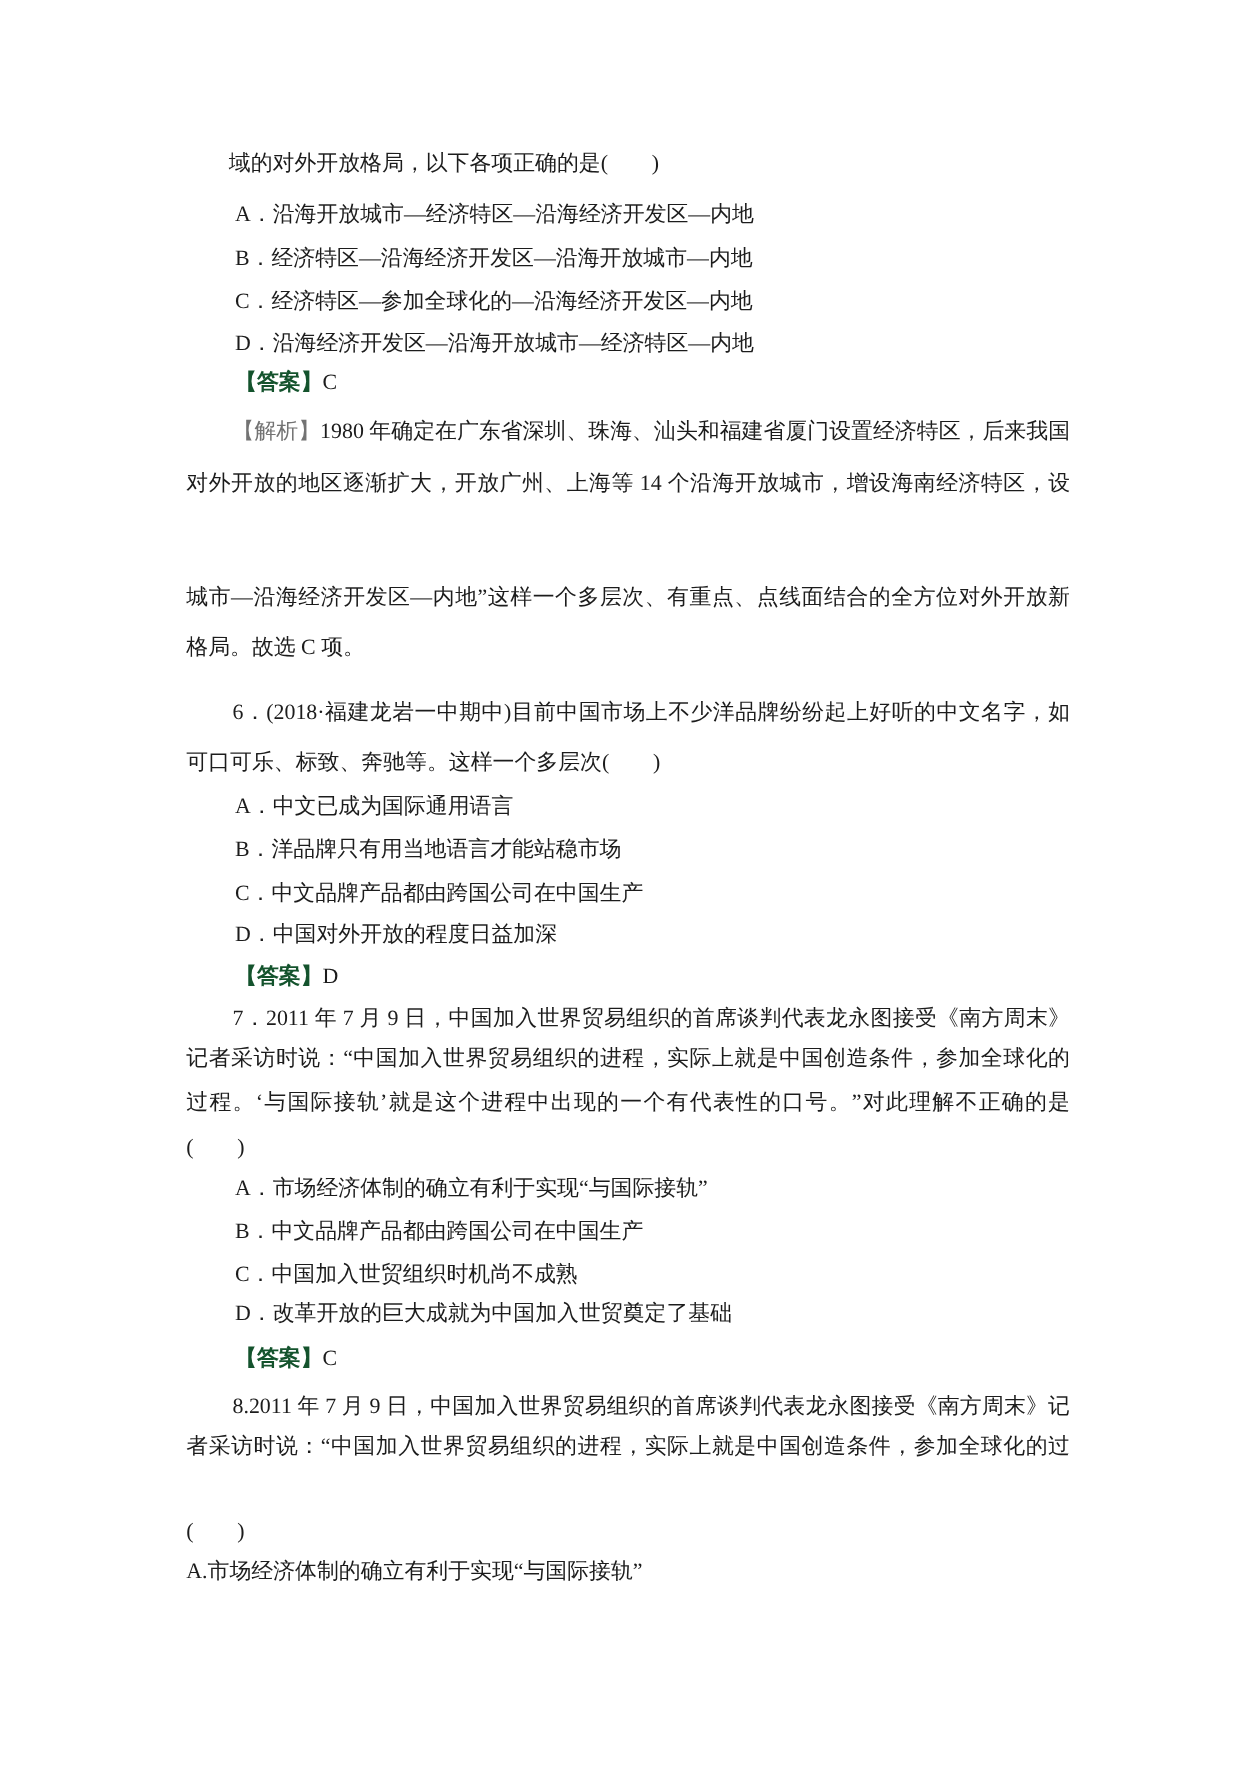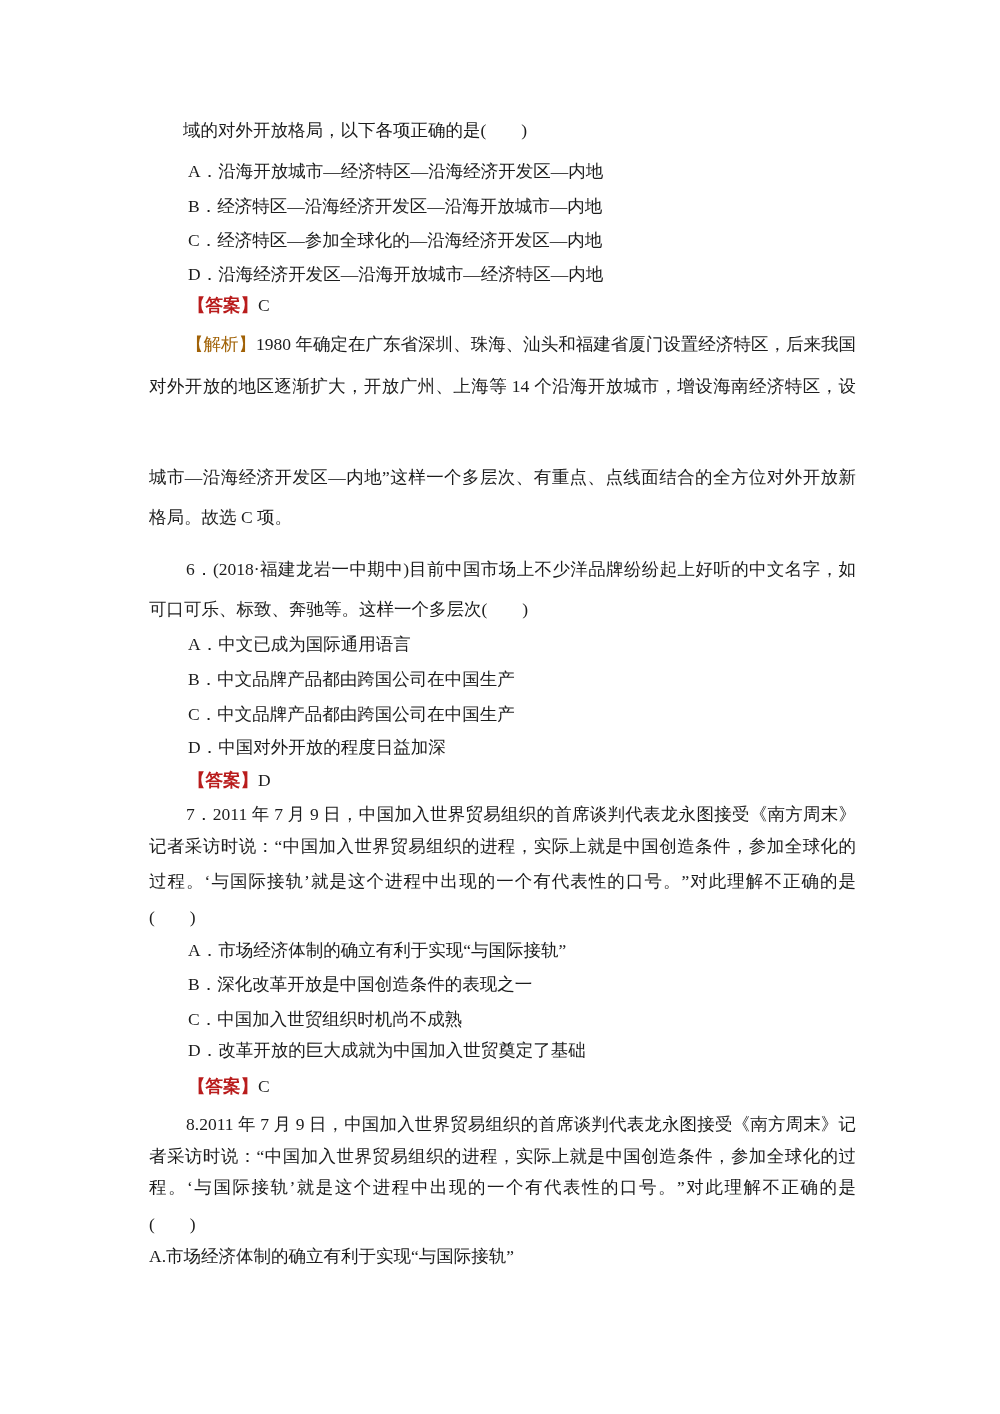--- a/index.html
+++ b/index.html
@@ -22,26 +22,26 @@
     white-space: pre-wrap;
   }
   .ln.ind { text-indent: 37px; }          
   .ln.opt { left: 188px; width: 670px; }  
   .ln.cont { left: 183px; width: 673px; } 
   .ln.just {                               
     text-align: justify;
     text-align-last: justify;
   }
   .ans-label {
-    color: #b91c1c;
+    color: #14532d;
     font-family: "Liberation Sans", "DejaVu Sans", sans-serif;
     font-weight: 700;
   }
   .exp-label {
-    color: #a16207;
+    color: #737373;
     font-family: "Liberation Sans", "DejaVu Sans", sans-serif;
   }
   .bold-src {
     font-family: "Liberation Sans", "DejaVu Sans", sans-serif;
     font-weight: 400;
   }
 </style>
 </head>
 <body>
 
@@ -55,34 +55,33 @@
   <div class="ln opt" style="top:288px"><span class="ans-label">【答案】</span><span>C</span></div>
 
   <div class="ln ind just" style="top:327px"><span class="exp-label">【解析】</span><span>1980 年确定在广东省深圳、珠海、汕头和福建省厦门设置经济特区，后来我国</span></div>
   <div class="ln just" style="top:369px">对外开放的地区逐渐扩大，开放广州、上海等 14 个沿海开放城市，增设海南经济特区，设</div>
   <div class="ln just" style="top:460px">城市—沿海经济开发区—内地”这样一个多层次、有重点、点线面结合的全方位对外开放新</div>
   <div class="ln" style="top:500px">格局。故选 C 项。</div>
 
   <div class="ln ind just" style="top:552px"><span>6．(2018·</span><span class="bold-src">福建龙岩一中期中</span><span>)目前中国市场上不少洋品牌纷纷起上好听的中文名字，如</span></div>
   <div class="ln" style="top:592px">可口可乐、标致、奔驰等。这样一个多层次(　　)</div>
   <div class="ln opt" style="top:627px">A．中文已成为国际通用语言</div>
-  <div class="ln opt" style="top:662px">B．中文品牌产品都由跨国公司在中国生产</div>
+  <div class="ln opt" style="top:662px">B．洋品牌只有用当地语言才能站稳市场</div>
   <div class="ln opt" style="top:697px">C．中文品牌产品都由跨国公司在中国生产</div>
   <div class="ln opt" style="top:730px">D．中国对外开放的程度日益加深</div>
   <div class="ln opt" style="top:763px"><span class="ans-label">【答案】</span><span>D</span></div>
 
   <div class="ln ind just" style="top:797px">7．2011 年 7 月 9 日，中国加入世界贸易组织的首席谈判代表龙永图接受《南方周末》</div>
   <div class="ln just" style="top:829px">记者采访时说：“中国加入世界贸易组织的进程，实际上就是中国创造条件，参加全球化的</div>
   <div class="ln just" style="top:864px">过程。‘与国际接轨’就是这个进程中出现的一个有代表性的口号。”对此理解不正确的是</div>
   <div class="ln" style="top:900px">(　　)</div>
   <div class="ln opt" style="top:933px">A．市场经济体制的确立有利于实现“与国际接轨”</div>
-  <div class="ln opt" style="top:967px">B．深化改革开放是中国创造条件的表现之一</div>
+  <div class="ln opt" style="top:967px">B．中文品牌产品都由跨国公司在中国生产</div>
   <div class="ln opt" style="top:1002px">C．中国加入世贸组织时机尚不成熟</div>
   <div class="ln opt" style="top:1033px">D．改革开放的巨大成就为中国加入世贸奠定了基础</div>
   <div class="ln opt" style="top:1069px"><span class="ans-label">【答案】</span><span>C</span></div>
 
   <div class="ln ind just" style="top:1107px">8.2011 年 7 月 9 日，中国加入世界贸易组织的首席谈判代表龙永图接受《南方周末》记</div>
   <div class="ln just" style="top:1139px">者采访时说：“中国加入世界贸易组织的进程，实际上就是中国创造条件，参加全球化的过</div>
-  <div class="ln just" style="top:1170px">程。‘与国际接轨’就是这个进程中出现的一个有代表性的口号。”对此理解不正确的是</div>
   <div class="ln" style="top:1207px">(　　)</div>
   <div class="ln" style="top:1239px">A.市场经济体制的确立有利于实现“与国际接轨”</div>
 
 </div>
 
 </body></html>

